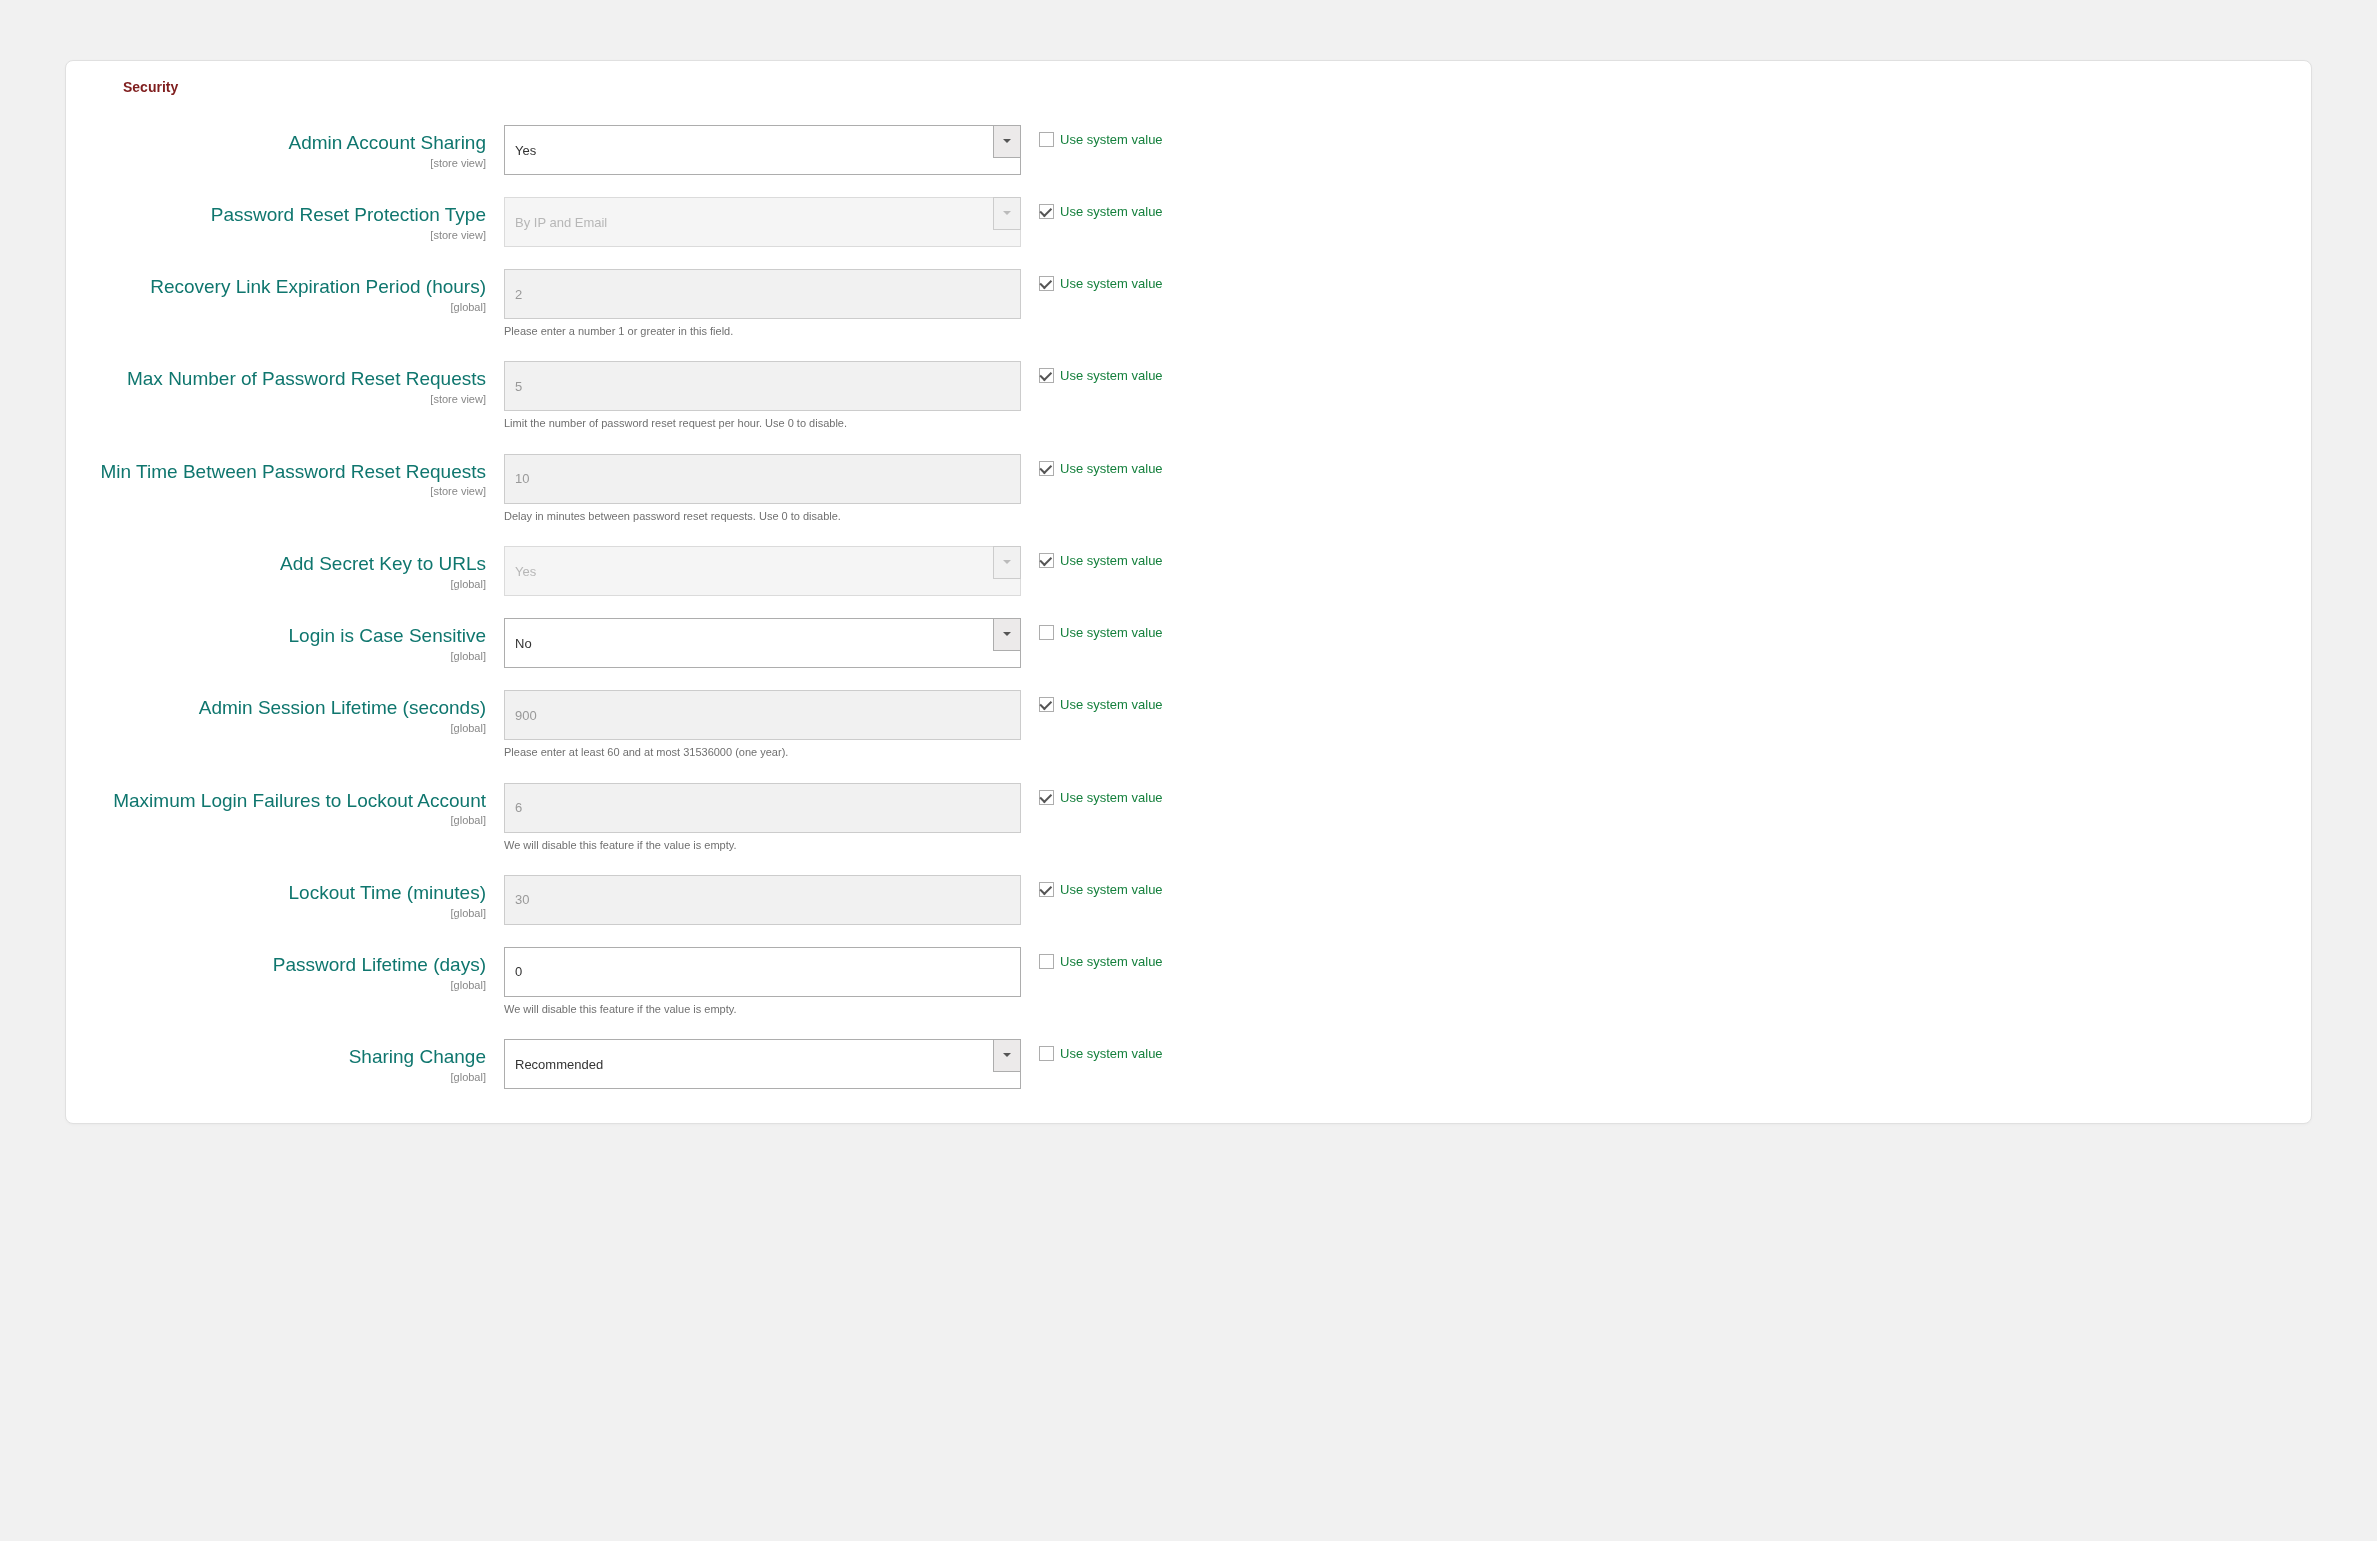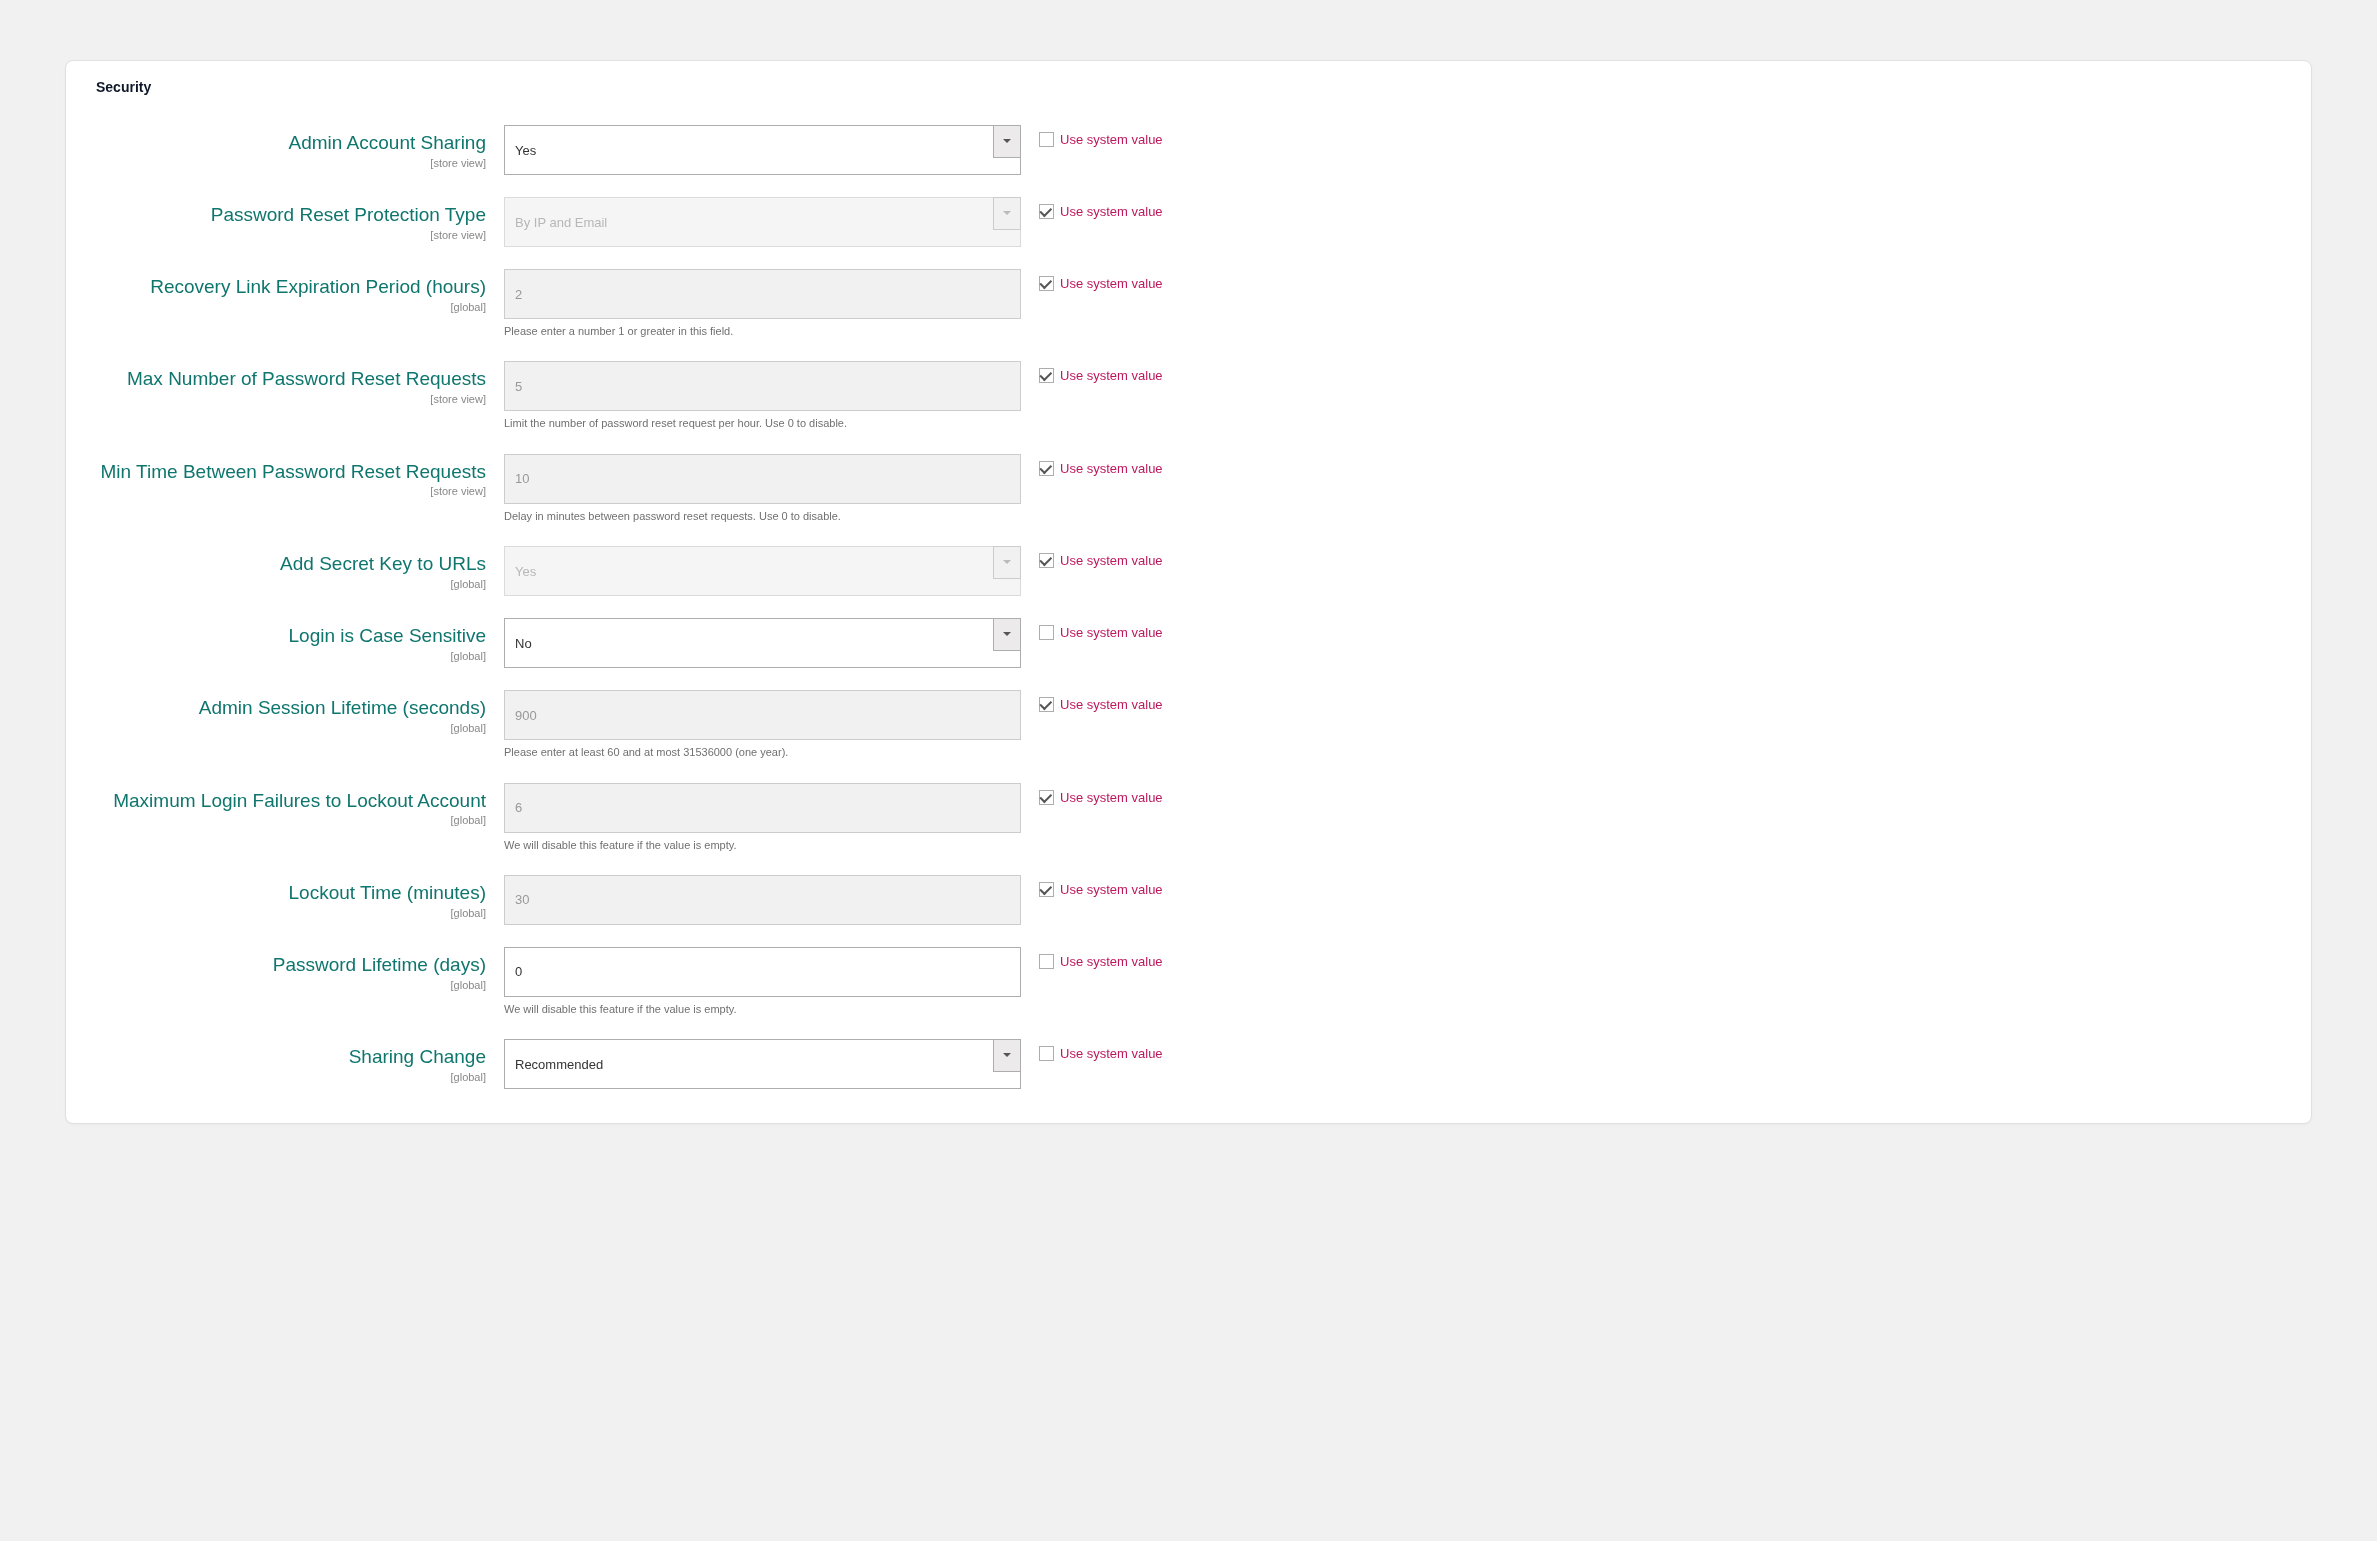--- a/index.html
+++ b/index.html
@@ -17,22 +17,23 @@
     .panel {
       background: #fff;
       border: 1px solid #e0e0e0;
       border-radius: 8px;
       padding: 18px 30px 30px 30px;
       box-shadow: 0 1px 3px rgba(0,0,0,0.03);
     }
     .section-title {
       font-size: 14px;
       font-weight: 600;
-      color: #0f172a;
+      color: #7f1d1d;
       margin-bottom: 30px;
+      margin-left: 27px;
     }
     .field-row {
       display: flex;
       align-items: flex-start;
       margin-bottom: 4px;
     }
     .field-row-group {
       margin-bottom: 22px;
     }
     .label-col {
@@ -133,21 +134,21 @@
     .checkbox.checked::after {
       content: "";
       width: 9px;
       height: 5px;
       border-left: 2px solid #555;
       border-bottom: 2px solid #555;
       transform: rotate(-45deg) translate(0px, -1px);
     }
     .checkbox-label {
       font-size: 13px;
-      color: #be185d;
+      color: #15803d;
       cursor: pointer;
     }
   </style>
 </head>
 <body>
 
 <div class="panel">
   <div class="section-title">Security</div>
 
   <div class="field-row-group">

